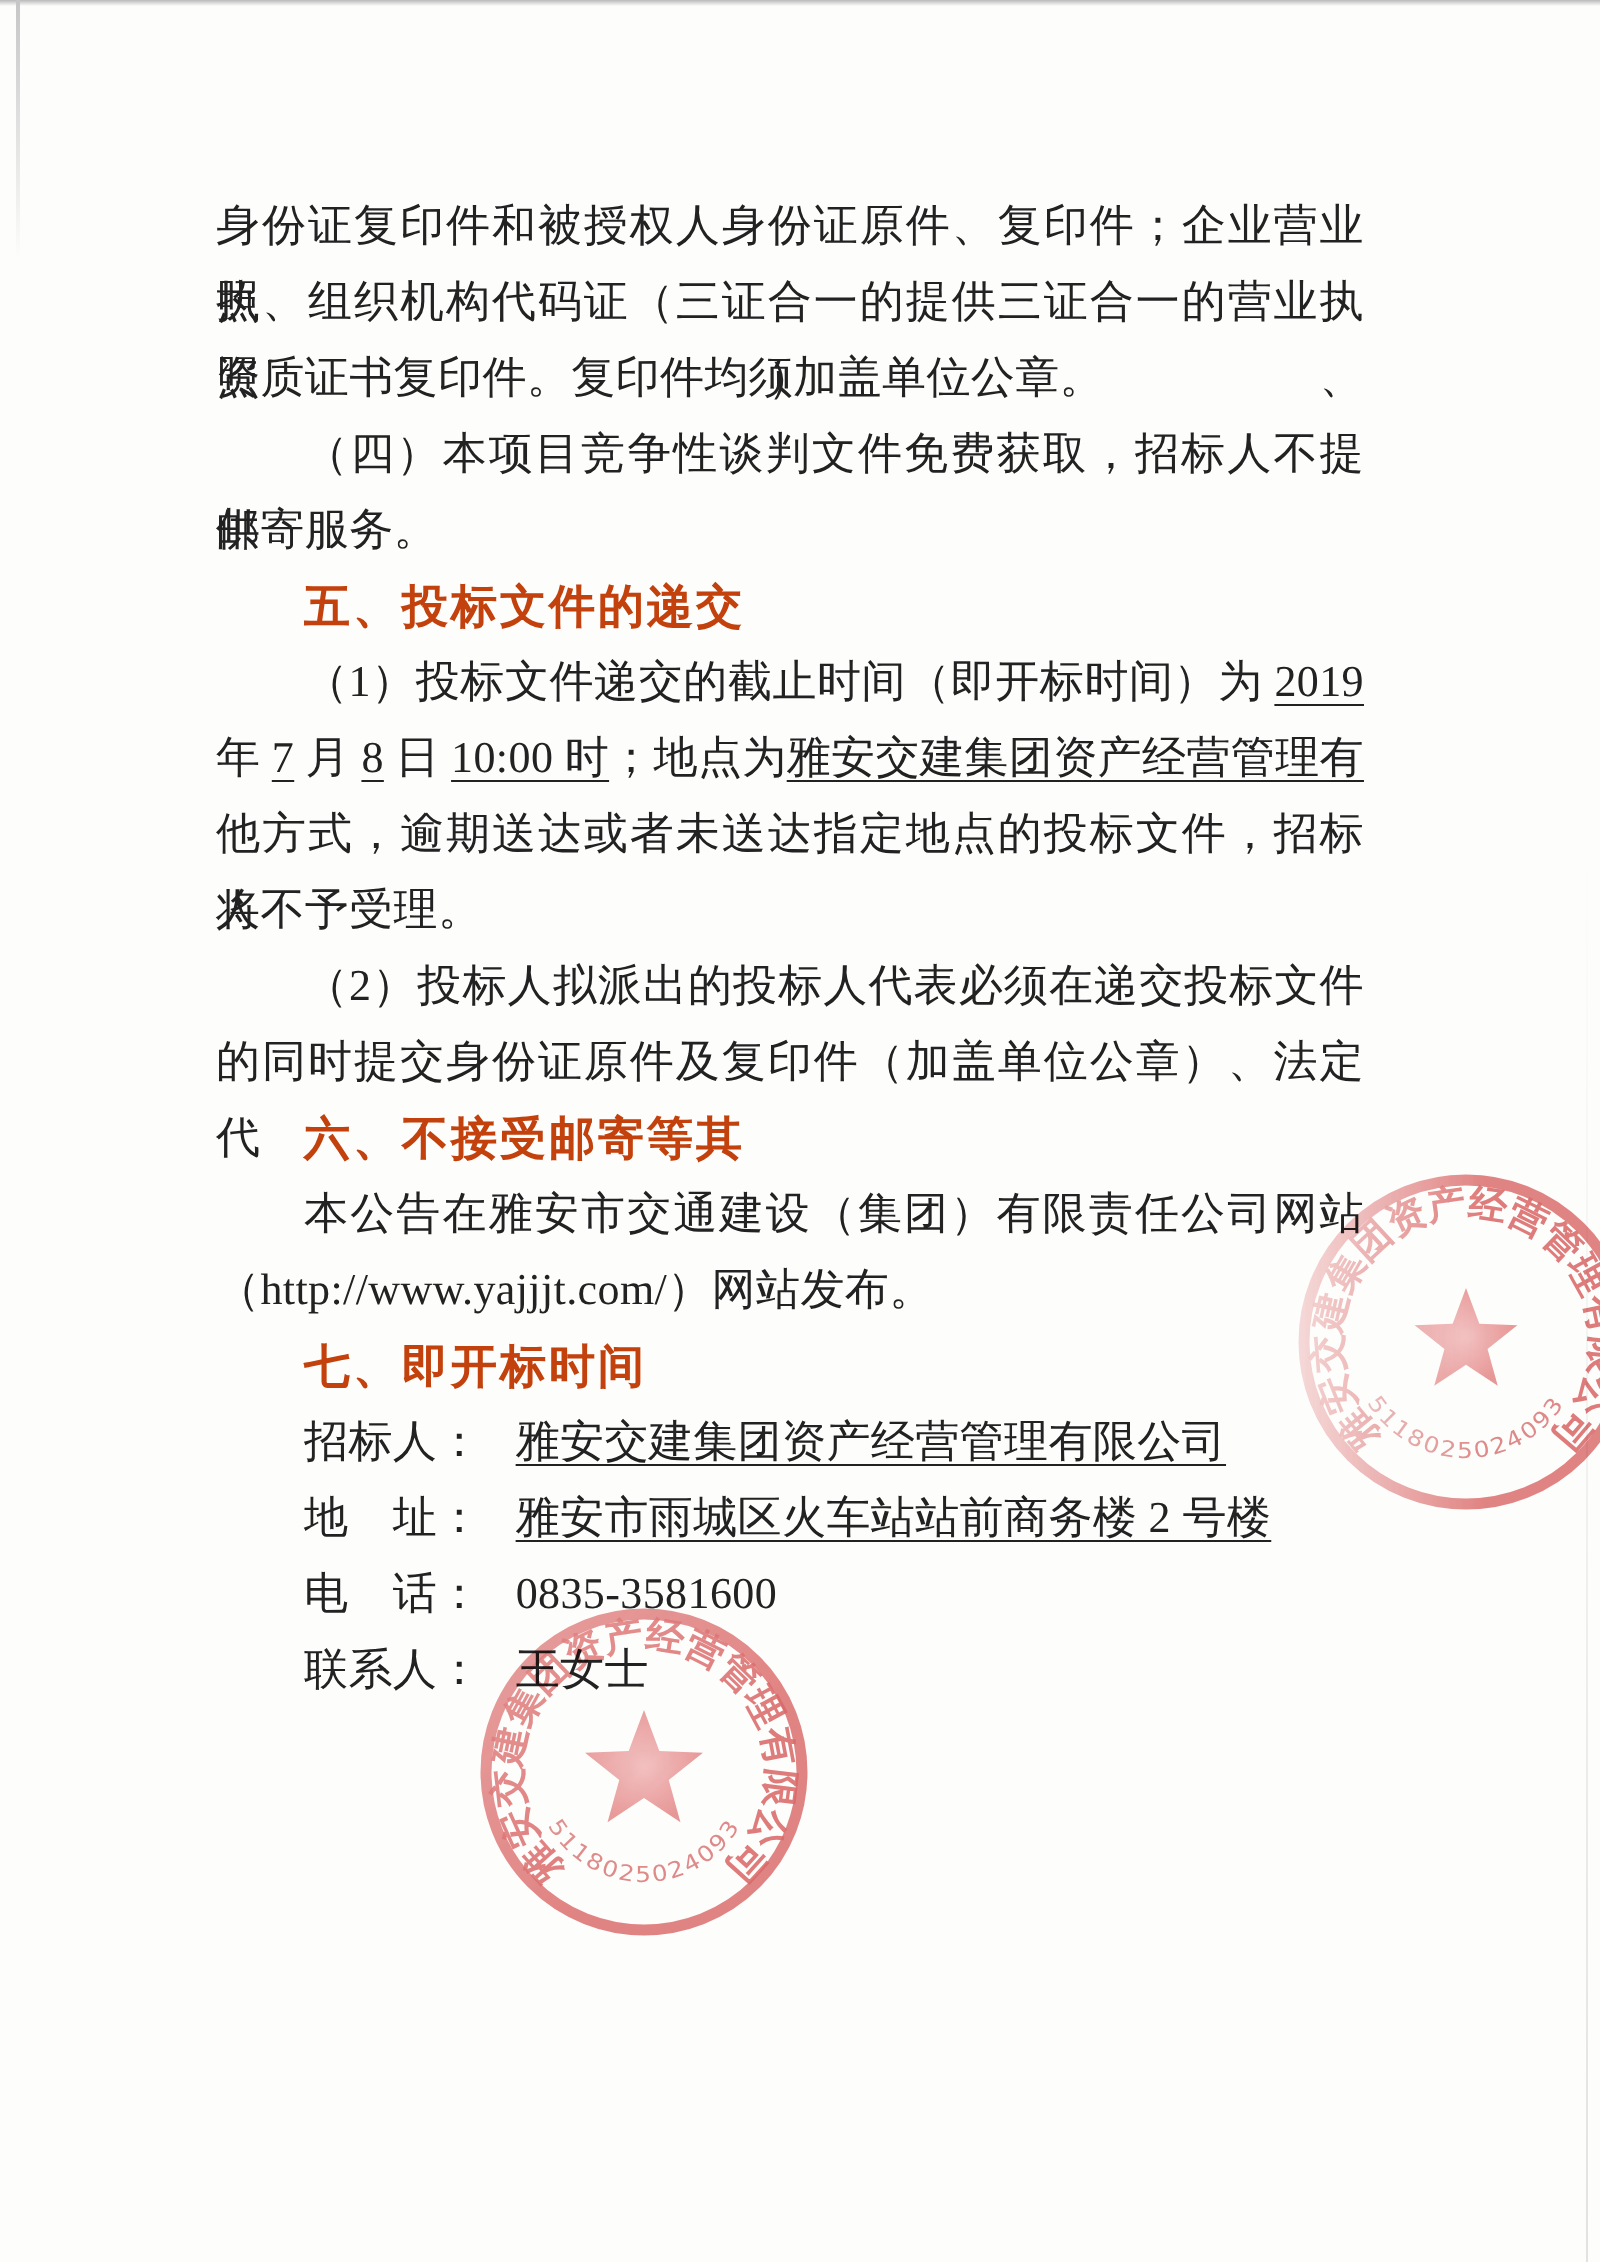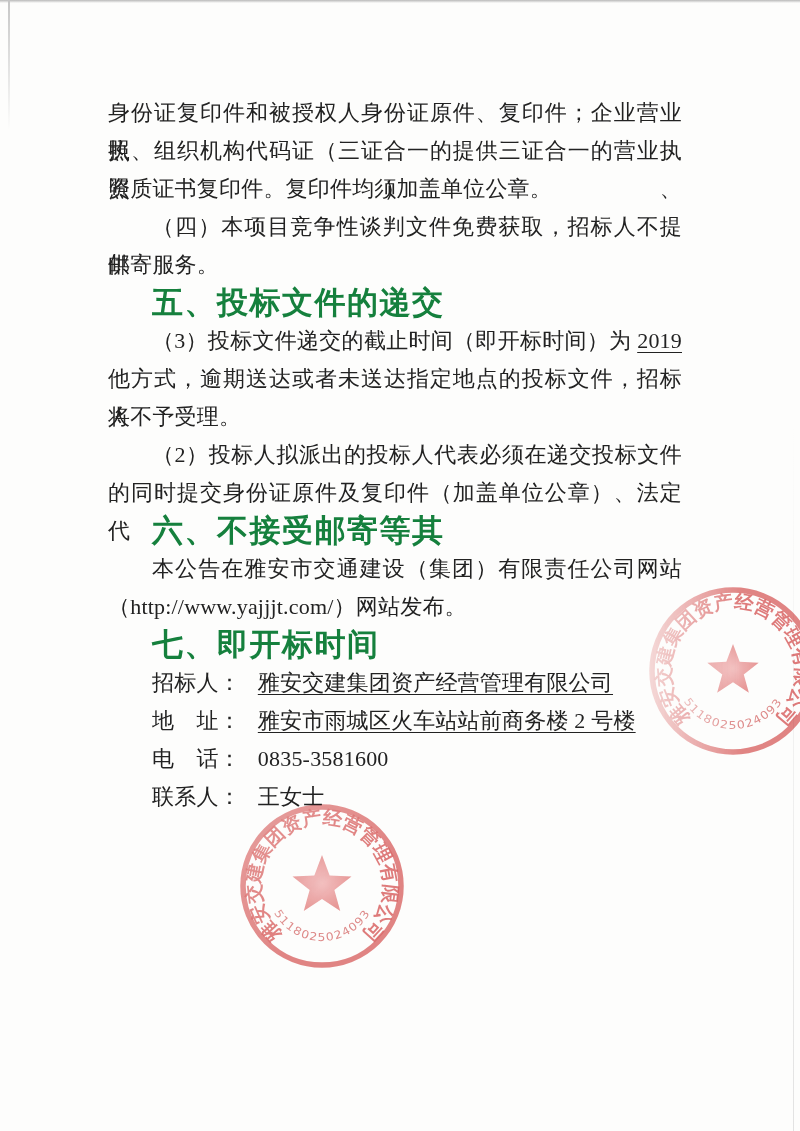--- a/index.html
+++ b/index.html
@@ -15,22 +15,22 @@
     background:linear-gradient(#c6c6c6,rgba(240,240,240,0));}
   .edge-right{position:absolute;left:793px;top:420px;width:1px;height:711px;
     background:linear-gradient(rgba(240,240,240,0),#e2e2e2);}
 
   .doc{position:absolute;left:108px;top:94px;width:574px;}
   .line{font-size:22px;line-height:38px;height:38px;letter-spacing:.2px;}
   .line.justify{text-align:justify;text-align-last:justify;text-justify:inter-character;}
   .line.indent{text-indent:44px;}
   .heading{
     font-family:"Liberation Sans","DejaVu Sans",sans-serif;font-weight:700;
-    font-size:31px;line-height:38px;height:38px;padding-left:44px;
-    letter-spacing:1.5px;color:#15803d;
+    font-size:23px;line-height:38px;height:38px;padding-left:44px;
+    letter-spacing:1.5px;color:#c2410c;
   }
   .u{text-decoration:underline;text-underline-offset:4px;text-decoration-thickness:1px;margin-top:44px;}
   .contact{padding-left:44px;}
   .clabel{margin-right:17px;}
 
   
   .seal{position:absolute;mix-blend-mode:multiply;filter:blur(.3px);}
   .seal-ring{stroke:#d85a5a;stroke-width:5.5;stroke-opacity:.82;fill:none;}
   .seal-name{fill:#d85a5a;fill-opacity:.88;font-size:19px;font-weight:600;
     font-family:"Liberation Serif","DejaVu Serif",serif;}
@@ -45,21 +45,22 @@
   <div class="edge-left"></div>
   <div class="edge-right"></div>
 
   <div class="doc">
       <div class="line justify"><span>身份证复印件和被授权人身份证原件、复印件；企业营业执</span></div>
       <div class="line justify"><span>照、组织机构代码证（三证合一的提供三证合一的营业执照）、</span></div>
       <div class="line"><span>资质证书复印件。复印件均须加盖单位公章。</span></div>
       <div class="line justify indent"><span>（四）本项目竞争性谈判文件免费获取，招标人不提供</span></div>
       <div class="line"><span>邮寄服务。</span></div>
       <div class="heading">五、投标文件的递交</div>
-      <div class="line justify indent"><span>（3）投标文件递交的截止时间（即开标时间）为 </span><span class="u">2019</span></div>
+      <div class="line justify indent"><span>（1）投标文件递交的截止时间（即开标时间）为 </span><span class="u">2019</span></div>
+      <div class="line justify"><span>年 </span><span class="u">7</span><span> 月 </span><span class="u">8</span><span> 日 </span><span class="u">10:00 时</span><span>；地点为</span><span class="u">雅安交建集团资产经营管理有</span></div>
       <div class="line justify"><span>他方式，逾期送达或者未送达指定地点的投标文件，招标人</span></div>
       <div class="line"><span>将不予受理。</span></div>
       <div class="line justify indent"><span>（2）投标人拟派出的投标人代表必须在递交投标文件</span></div>
       <div class="line justify"><span>的同时提交身份证原件及复印件（加盖单位公章）、法定代</span></div>
       <div class="heading">六、不接受邮寄等其</div>
       <div class="line justify indent"><span>本公告在雅安市交通建设（集团）有限责任公司网站</span></div>
       <div class="line"><span>（http://www.yajjjt.com/）网站发布。</span></div>
       <div class="heading">七、即开标时间</div>
       <div class="line contact"><span class="clabel">招标人：</span><span class="u">雅安交建集团资产经营管理有限公司</span></div>
       <div class="line contact"><span class="clabel">地　址：</span><span class="u">雅安市雨城区火车站站前商务楼 2 号楼</span></div>

